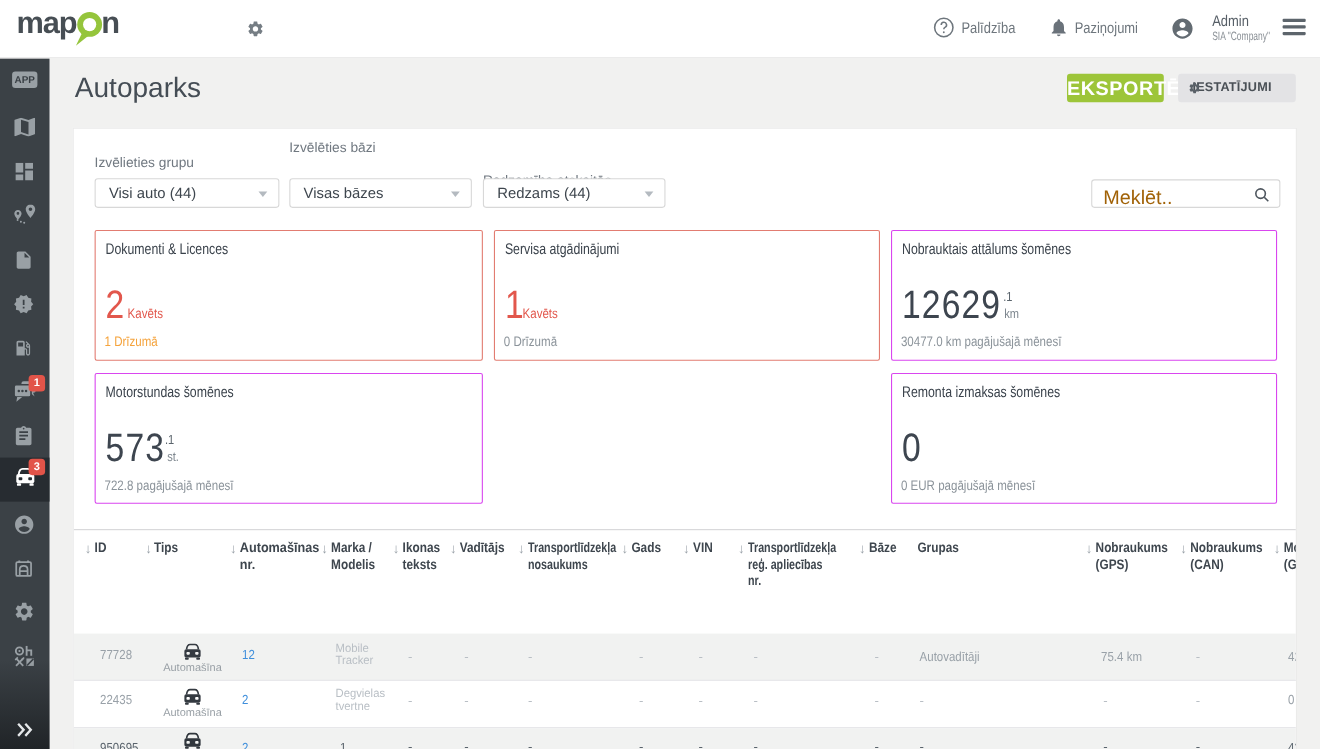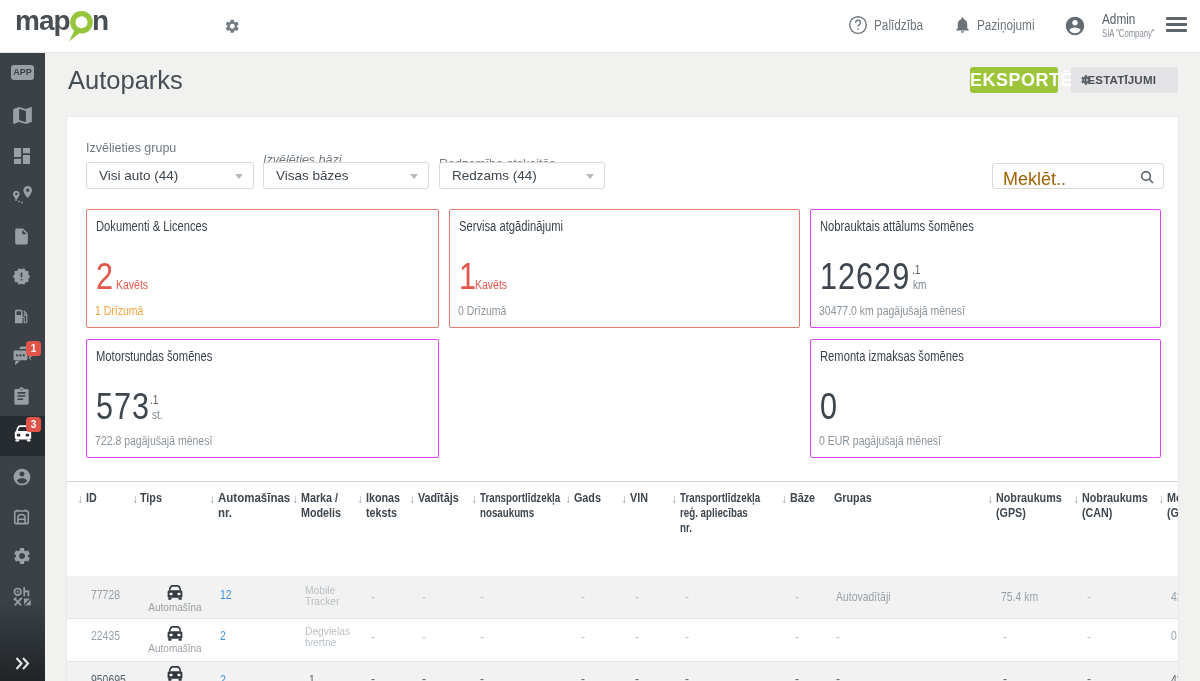--- a/index.html
+++ b/index.html
@@ -172,21 +172,21 @@
   <div class="abs" style="left:1026px;top:14px;width:107px;height:26px;background:#e3e3e5;border-radius:3px;color:#4a5056;font-size:11.5px;font-weight:bold;line-height:26px;letter-spacing:0.2px;">
     <svg class="abs" style="left:9px;top:7px;" width="12" height="12" viewBox="0 0 24 24" fill="#5a6168">
         <path d="M19.14 12.94c.04-.3.06-.61.06-.94 0-.32-.02-.64-.07-.94l2.03-1.58c.18-.14.23-.41.12-.61l-1.92-3.32c-.12-.22-.37-.29-.59-.22l-2.39.96c-.5-.38-1.03-.7-1.62-.94l-.36-2.54c-.04-.24-.24-.41-.48-.41h-3.84c-.24 0-.43.17-.47.41l-.36 2.54c-.59.24-1.13.57-1.62.94l-2.39-.96c-.22-.08-.47 0-.59.22L2.74 8.87c-.12.21-.08.47.12.61l2.03 1.58c-.05.3-.09.63-.09.94s.02.64.07.94l-2.03 1.58c-.18.14-.23.41-.12.61l1.92 3.32c.12.22.37.29.59.22l2.39-.96c.5.38 1.03.7 1.62.94l.36 2.54c.05.24.24.41.48.41h3.84c.24 0 .44-.17.47-.41l.36-2.54c.59-.24 1.13-.56 1.62-.94l2.39.96c.22.08.47 0 .59-.22l1.92-3.32c.12-.22.07-.47-.12-.61l-2.01-1.58zM12 15.6c-1.98 0-3.6-1.62-3.6-3.6s1.62-3.6 3.6-3.6 3.6 1.62 3.6 3.6-1.62 3.6-3.6 3.6z"></path>
       </svg>
     <span style="margin-left:13px;">IESTATĪJUMI</span>
   </div>
 
   <div id="panel">
 
     <div class="lbl" style="left:19px;top:23.5px;">Izvēlieties grupu</div>
-    <div class="lbl" style="left:196px;top:36px;font-style:italic;">Izvēlēties bāzi</div>
+    <div class="lbl" style="left:196px;top:10px;">Izvēlēties bāzi</div>
     <div class="lbl" style="left:372px;top:23.5px;margin-top:16px;">Redzamība atskaitēs</div>
     <div class="sel" style="left:19px;top:45px;width:168px;">Visi auto (44)<span class="tri"></span></div>
     <div class="sel" style="left:196px;top:45px;width:166px;">Visas bāzes<span class="tri"></span></div>
     <div class="sel" style="left:372px;top:45px;width:166px;">Redzams (44)<span class="tri"></span></div>
 
     <div class="abs" style="left:925px;top:46px;width:172px;height:26px;background:#fff;border:1px solid #d8d8d8;border-radius:3px;">
       <div class="abs" style="left:10px;top:5px;font-size:18px;color:#a16207;">Meklēt..</div>
       <svg class="abs" style="right:8px;top:5px;" width="16" height="16" viewBox="0 0 24 24" fill="none" stroke="#4e565e" stroke-width="2.2">
         <circle cx="10.5" cy="10.5" r="6.5"></circle>
         <path d="M15.5 15.5 L21 21"></path>

